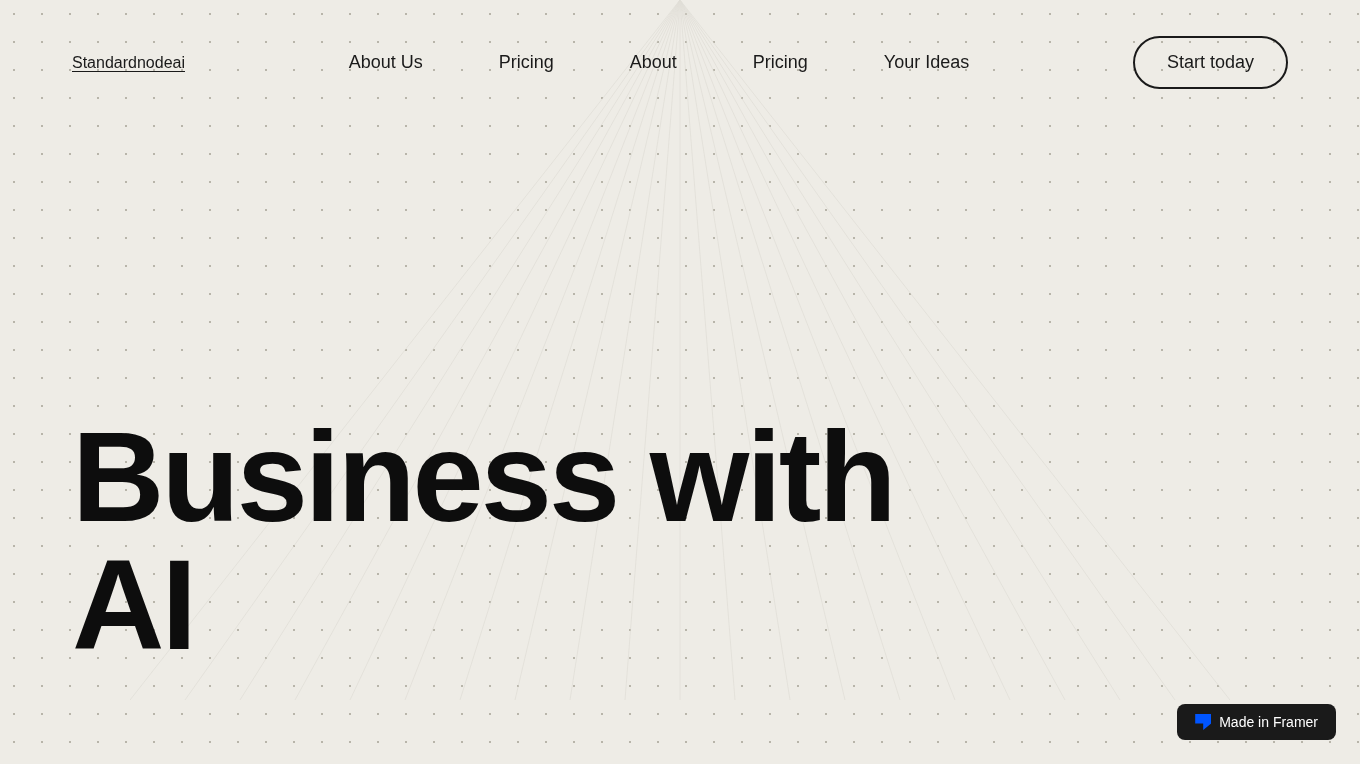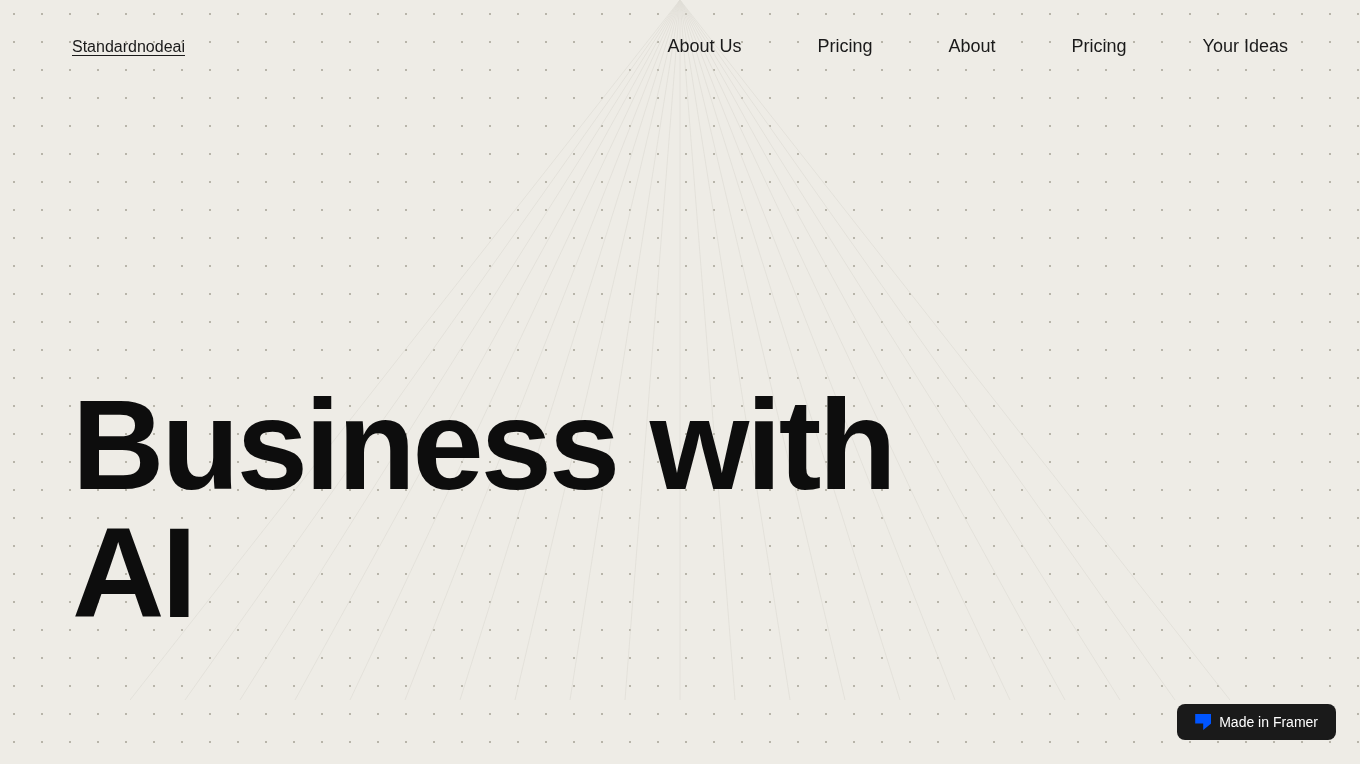--- a/index.html
+++ b/index.html
@@ -177,20 +177,21 @@
       <a>About</a>
     </li>
     <li>
       <a>Pricing</a>
     </li>
     <li>
       <a>Your Ideas</a>
     </li>
   </ul>
 
+  <button class="nav-cta">Start today</button>
 </nav>
 
 <section class="hero">
   <h1 class="hero-title">
     <br>
     <span>Business with  AI</span>
   </h1>
 
 </section>
 

